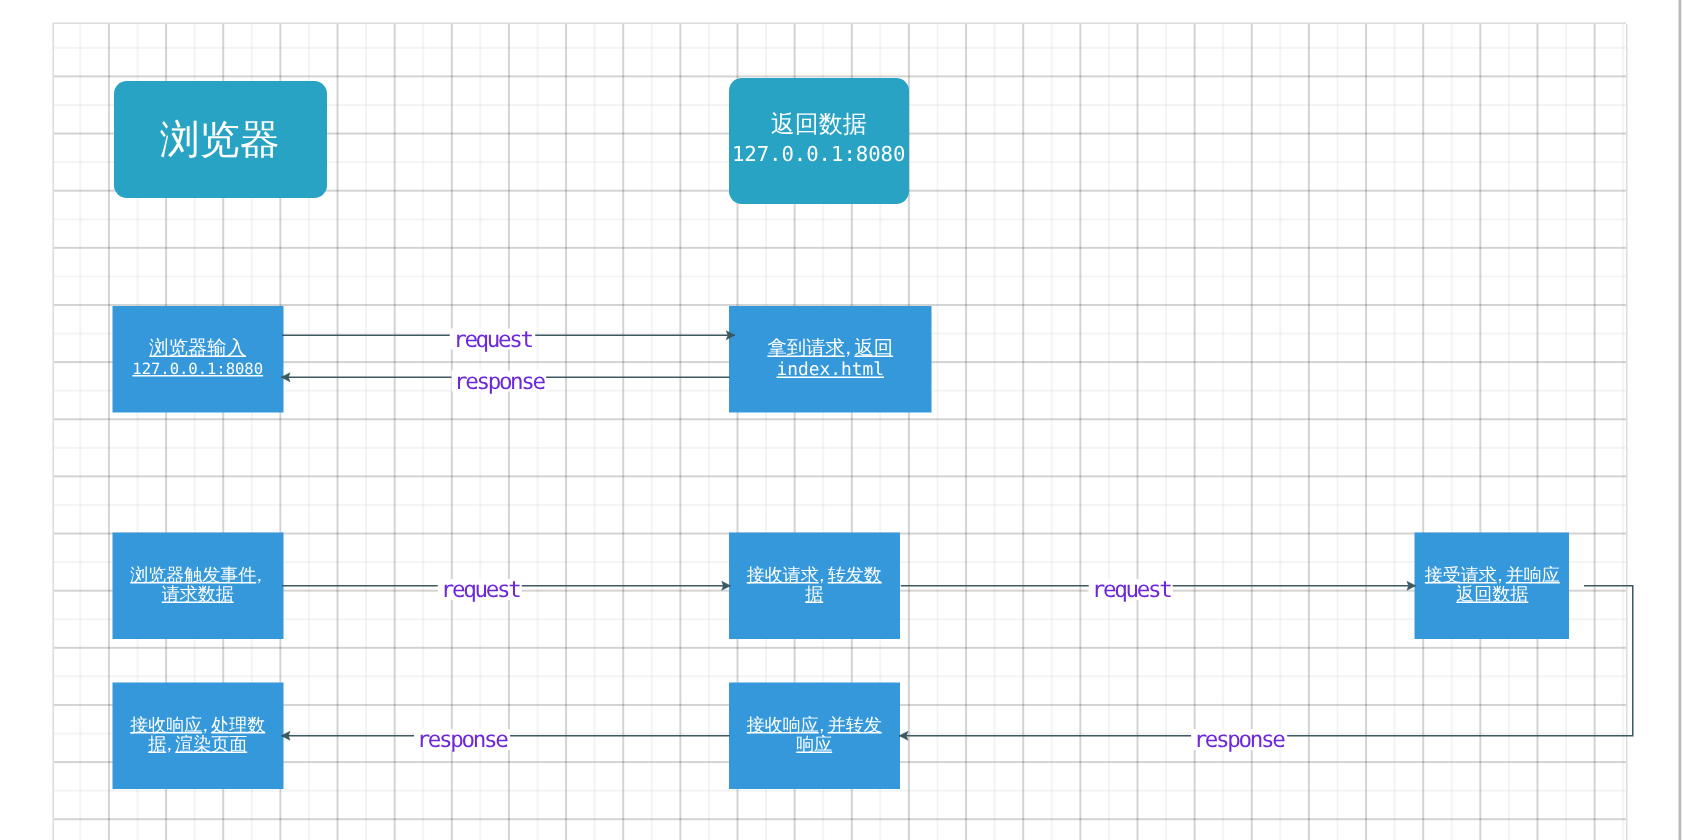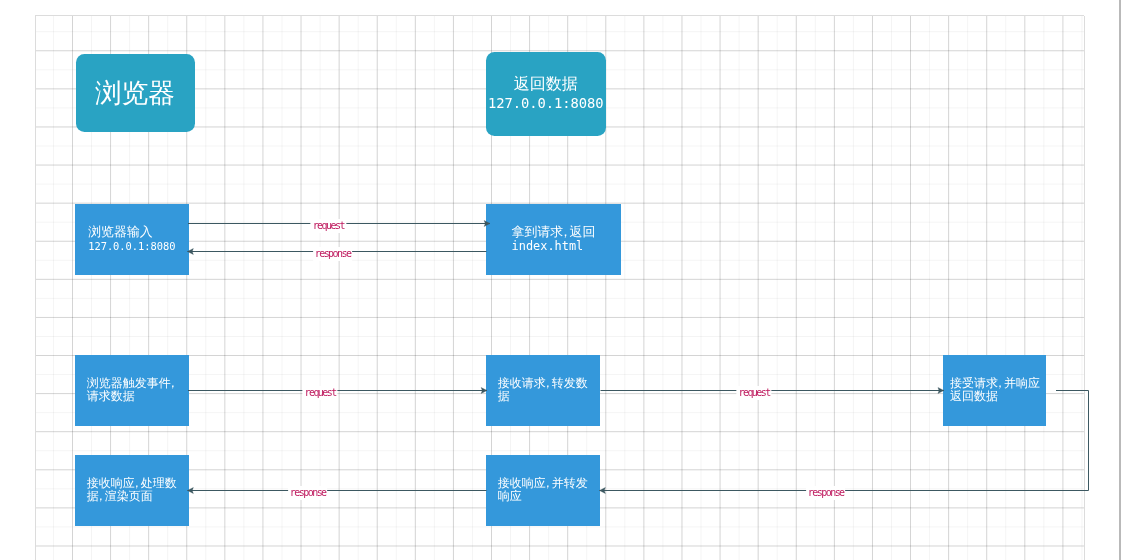--- a/index.html
+++ b/index.html
@@ -18,29 +18,29 @@
        linear-gradient(to bottom, rgba(0,0,0,.135) 1px, transparent 1px),
        linear-gradient(to right,  rgba(0,0,0,.042) 1px, transparent 1px),
        linear-gradient(to bottom, rgba(0,0,0,.042) 1px, transparent 1px);
      background-size:38.1px 38.1px, 38.1px 38.1px, 19.05px 19.05px, 19.05px 19.05px;
      background-position:33.9px 12.2px, 33.9px 12.2px, 33.9px 12.2px, 33.9px 12.2px;
   }
   #gridclip{position:absolute;left:36px;top:16px;width:1048px;height:544px;overflow:hidden;}
   .rbox{position:absolute;background:#29A3C3;border-radius:8.5px;color:#ffffff;
         display:flex;align-items:center;justify-content:center;text-align:center;line-height:1.22;}
   .sbox{position:absolute;background:#3498DB;color:#ffffff;
-        display:flex;align-items:center;justify-content:center;line-height:1.2;}
-  .elabel{position:absolute;color:#be185d;font-family:"DejaVu Sans Mono",monospace;
-          font-size:10px;letter-spacing:-1.55px;white-space:nowrap;background:#fff;
+        display:flex;align-items:center;justify-content:center;text-align:center;line-height:1.2;text-decoration:underline;}
+  .elabel{position:absolute;color:#6d28d9;font-family:"DejaVu Sans Mono",monospace;
+          font-size:15px;letter-spacing:-1.55px;white-space:nowrap;background:#fff;
           padding:0 2px 0 2px;z-index:6;line-height:14px;transform:translate(-50%,-50%);}
   #rightbar{position:absolute;right:0;top:0;width:2px;height:560px;background:#b9b9b9;}
   #edges{position:absolute;left:0;top:0;z-index:5;pointer-events:none;}
 
   
-  .n1{left:75.5px;top:53.5px;width:119px;height:78.5px;align-items:center;}
+  .n1{left:75.5px;top:53.5px;width:142px;height:78.5px;align-items:center;}
   .n2{left:486px;top:51.5px;width:119.5px;height:84px;}
   .n3{left:943.4px;top:51.5px;width:120px;height:82px;}
   
   .n4{left:75px;top:204px;width:113.6px;height:70.9px;}
   .n5{left:486px;top:204px;width:135px;height:70.9px;}
   .n6{left:75px;top:355px;width:113.6px;height:70.9px;}
   .n7{left:486px;top:355px;width:113.6px;height:70.9px;}
   .n8{left:943.4px;top:355px;width:103px;height:70.9px;}
   .n9{left:75px;top:455px;width:113.6px;height:70.9px;}
   .n10{left:486px;top:455px;width:113.6px;height:70.9px;}

